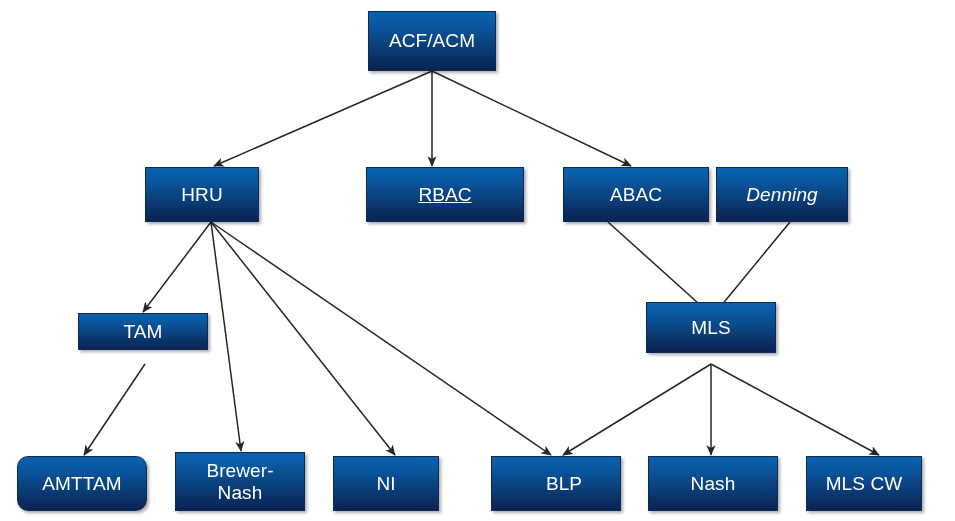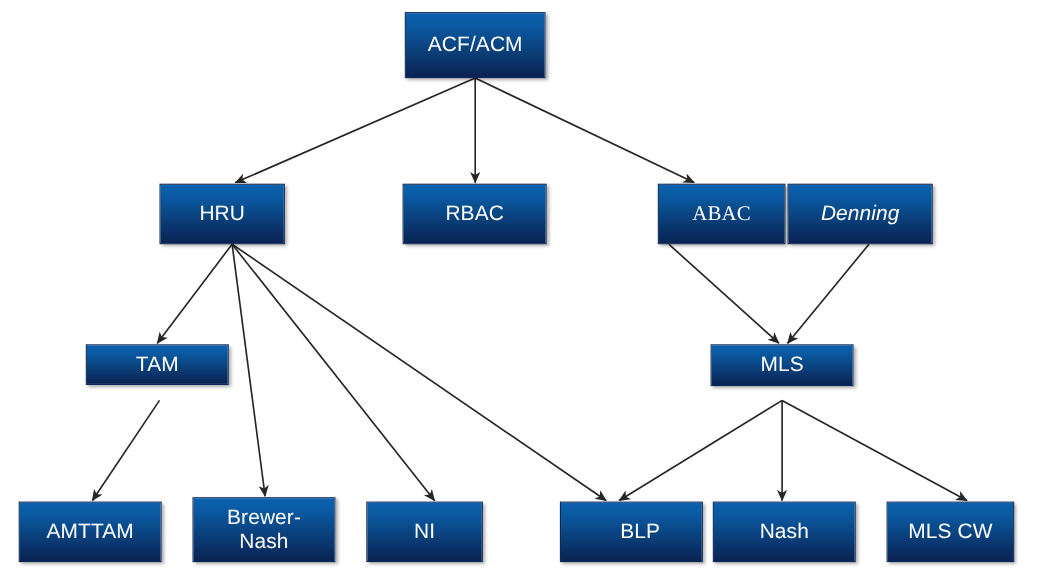--- a/index.html
+++ b/index.html
@@ -61,26 +61,26 @@
       <line x1="145" y1="364" x2="84" y2="455" stroke="#262626" stroke-width="1.5" marker-end="url(#arrowhead)"></line>
       <line x1="608" y1="222" x2="708" y2="312" stroke="#262626" stroke-width="1.5" marker-end="url(#arrowhead)"></line>
       <line x1="790" y1="222" x2="716" y2="312" stroke="#262626" stroke-width="1.5" marker-end="url(#arrowhead)"></line>
       <line x1="711" y1="364" x2="563" y2="455" stroke="#262626" stroke-width="1.5" marker-end="url(#arrowhead)"></line>
       <line x1="711" y1="364" x2="711" y2="455" stroke="#262626" stroke-width="1.5" marker-end="url(#arrowhead)"></line>
       <line x1="711" y1="364" x2="879" y2="455" stroke="#262626" stroke-width="1.5" marker-end="url(#arrowhead)"></line>
     </svg>
   <div id="node-layer">
       <div class="node" style="left: 368px; top: 11px; width: 128px; height: 60px;">ACF/ACM</div>
       <div class="node" style="left: 145px; top: 167px; width: 114px; height: 55px;">HRU</div>
-      <div class="node" style="left: 366px; top: 167px; width: 131px; height: 55px;">RBAC</div>
-      <div class="node" style="left: 598px; top: 167px; width: 116px; height: 55px; font-family: Liberation Serif, serif;">ABAC</div>
+      <div class="node" style="left: 366px; top: 167px; width: 158px; height: 55px; text-decoration: underline;">RBAC</div>
+      <div class="node" style="left: 563px; top: 167px; width: 146px; height: 55px;">ABAC</div>
       <div class="node" style="left: 716px; top: 167px; width: 132px; height: 55px; font-style: italic;">Denning</div>
       <div class="node" style="left: 78px; top: 313px; width: 130px; height: 37px;">TAM</div>
-      <div class="node" style="left: 646px; top: 313px; width: 130px; height: 38px;">MLS</div>
-      <div class="node" style="left: 17px; top: 456px; width: 130px; height: 55px;">AMTTAM</div>
+      <div class="node" style="left: 646px; top: 302px; width: 130px; height: 51px;">MLS</div>
+      <div class="node" style="left: 17px; top: 456px; width: 130px; height: 55px; border-radius: 11px;">AMTTAM</div>
       <div class="node" style="left: 175px; top: 452px; width: 130px; height: 59px;">Brewer-
 Nash</div>
       <div class="node" style="left: 333px; top: 456px; width: 106px; height: 55px;">NI</div>
-      <div class="node" style="left: 509px; top: 456px; width: 130px; height: 55px; padding-left: 16px;">BLP</div>
+      <div class="node" style="left: 491px; top: 456px; width: 130px; height: 55px; padding-left: 16px;">BLP</div>
       <div class="node" style="left: 648px; top: 456px; width: 130px; height: 55px;">Nash</div>
       <div class="node" style="left: 806px; top: 456px; width: 116px; height: 55px;">MLS CW</div>
     </div>
 </div>
 
 </body></html>

